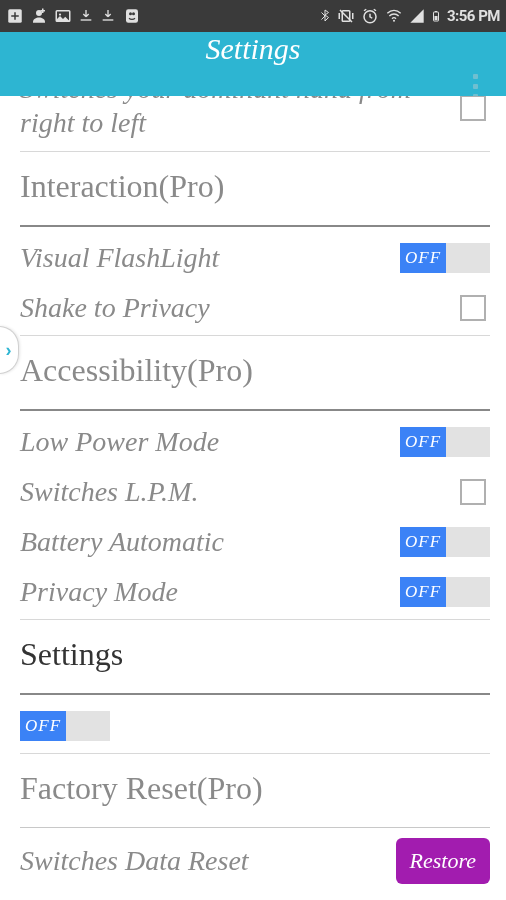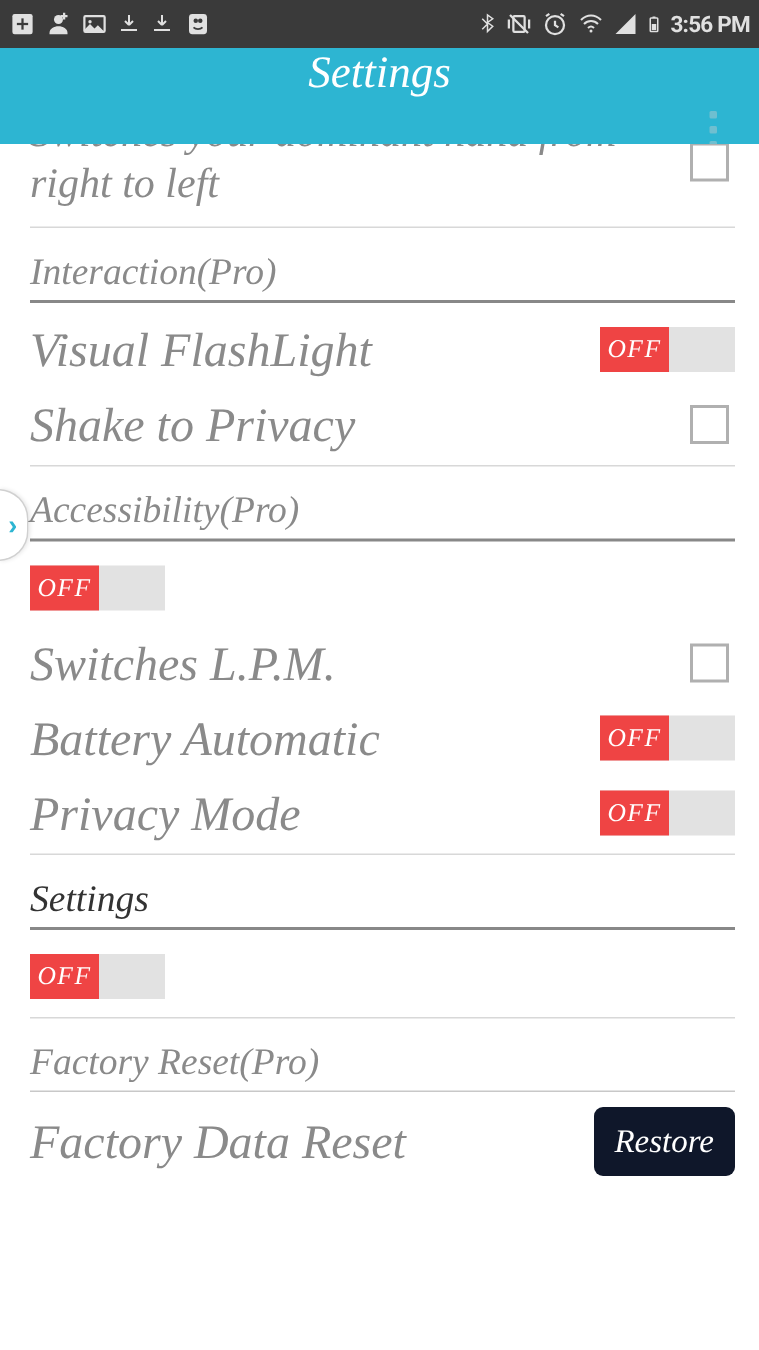--- a/index.html
+++ b/index.html
@@ -85,44 +85,43 @@
 
   
   .row {
     display: flex;
     align-items: center;
     min-height: 50px;
     padding: 4px 0;
   }
   .row-label {
     flex: 1;
-    font-size: 32px;
+    font-size: 28px;
     color: #8a8a8a;
     font-style: italic;
     line-height: 1.1;
   }
   .row-label.dark { color: #333333; }
   .row-label.desc {
     font-size: 28px;
     line-height: 1.2;
     padding: 2px 0 6px 0;
   }
 
   .divider {
     height: 1px;
     background: #d8d8d8;
     margin: 2px 0 10px 0;
   }
 
   
   .section-header {
-    font-size: 25px;
+    font-size: 32px;
     color: #8a8a8a;
-    font-style: italic;
-    padding: 6px 0 4px 0;
+    padding: 6px 0 20px 0;
   }
   .section-header.dark { color: #333333; }
   .section-underline {
     height: 2px;
     background: #888888;
     margin-bottom: 6px;
   }
   .section-underline.light { background: #c8c8c8; height: 1px; }
 
   
@@ -139,34 +138,34 @@
     width: 90px;
     height: 30px;
     background: #e2e2e2;
     position: relative;
     display: flex;
     align-items: center;
   }
   .toggle-thumb {
     width: 46px;
     height: 30px;
-    background: #ef4444;
+    background: #3b82f6;
     display: flex;
     align-items: center;
     justify-content: center;
     color: #ffffff;
     font-family: "Segoe Script", cursive;
     font-style: italic;
     font-size: 17px;
     letter-spacing: 1px;
   }
 
   
   .restore-btn {
-    background: #0f172a;
+    background: #a21caf;
     color: #ffffff;
     font-family: "Segoe Script", cursive;
     font-style: italic;
     font-size: 22px;
     padding: 10px 14px;
     border-radius: 6px;
     border: none;
   }
 
   
@@ -275,20 +274,21 @@
     <div class="row">
       <div class="row-label">Shake to Privacy</div>
       <div class="checkbox"></div>
     </div>
     <div class="divider"></div>
 
     <div class="section-header">Accessibility(Pro)</div>
     <div class="section-underline"></div>
 
     <div class="row">
+      <div class="row-label">Low Power Mode</div>
       <div class="toggle">
         <div class="toggle-thumb">OFF</div>
       </div>
     </div>
 
     <div class="row">
       <div class="row-label">Switches L.P.M.</div>
       <div class="checkbox"></div>
     </div>
 
@@ -314,18 +314,18 @@
       <div class="toggle">
         <div class="toggle-thumb">OFF</div>
       </div>
     </div>
     <div class="divider"></div>
 
     <div class="section-header">Factory Reset(Pro)</div>
     <div class="section-underline light"></div>
 
     <div class="row">
-      <div class="row-label">Factory Data Reset</div>
+      <div class="row-label">Switches Data Reset</div>
       <button class="restore-btn">Restore</button>
     </div>
 
   </div>
 </div>
 
 </body></html>

